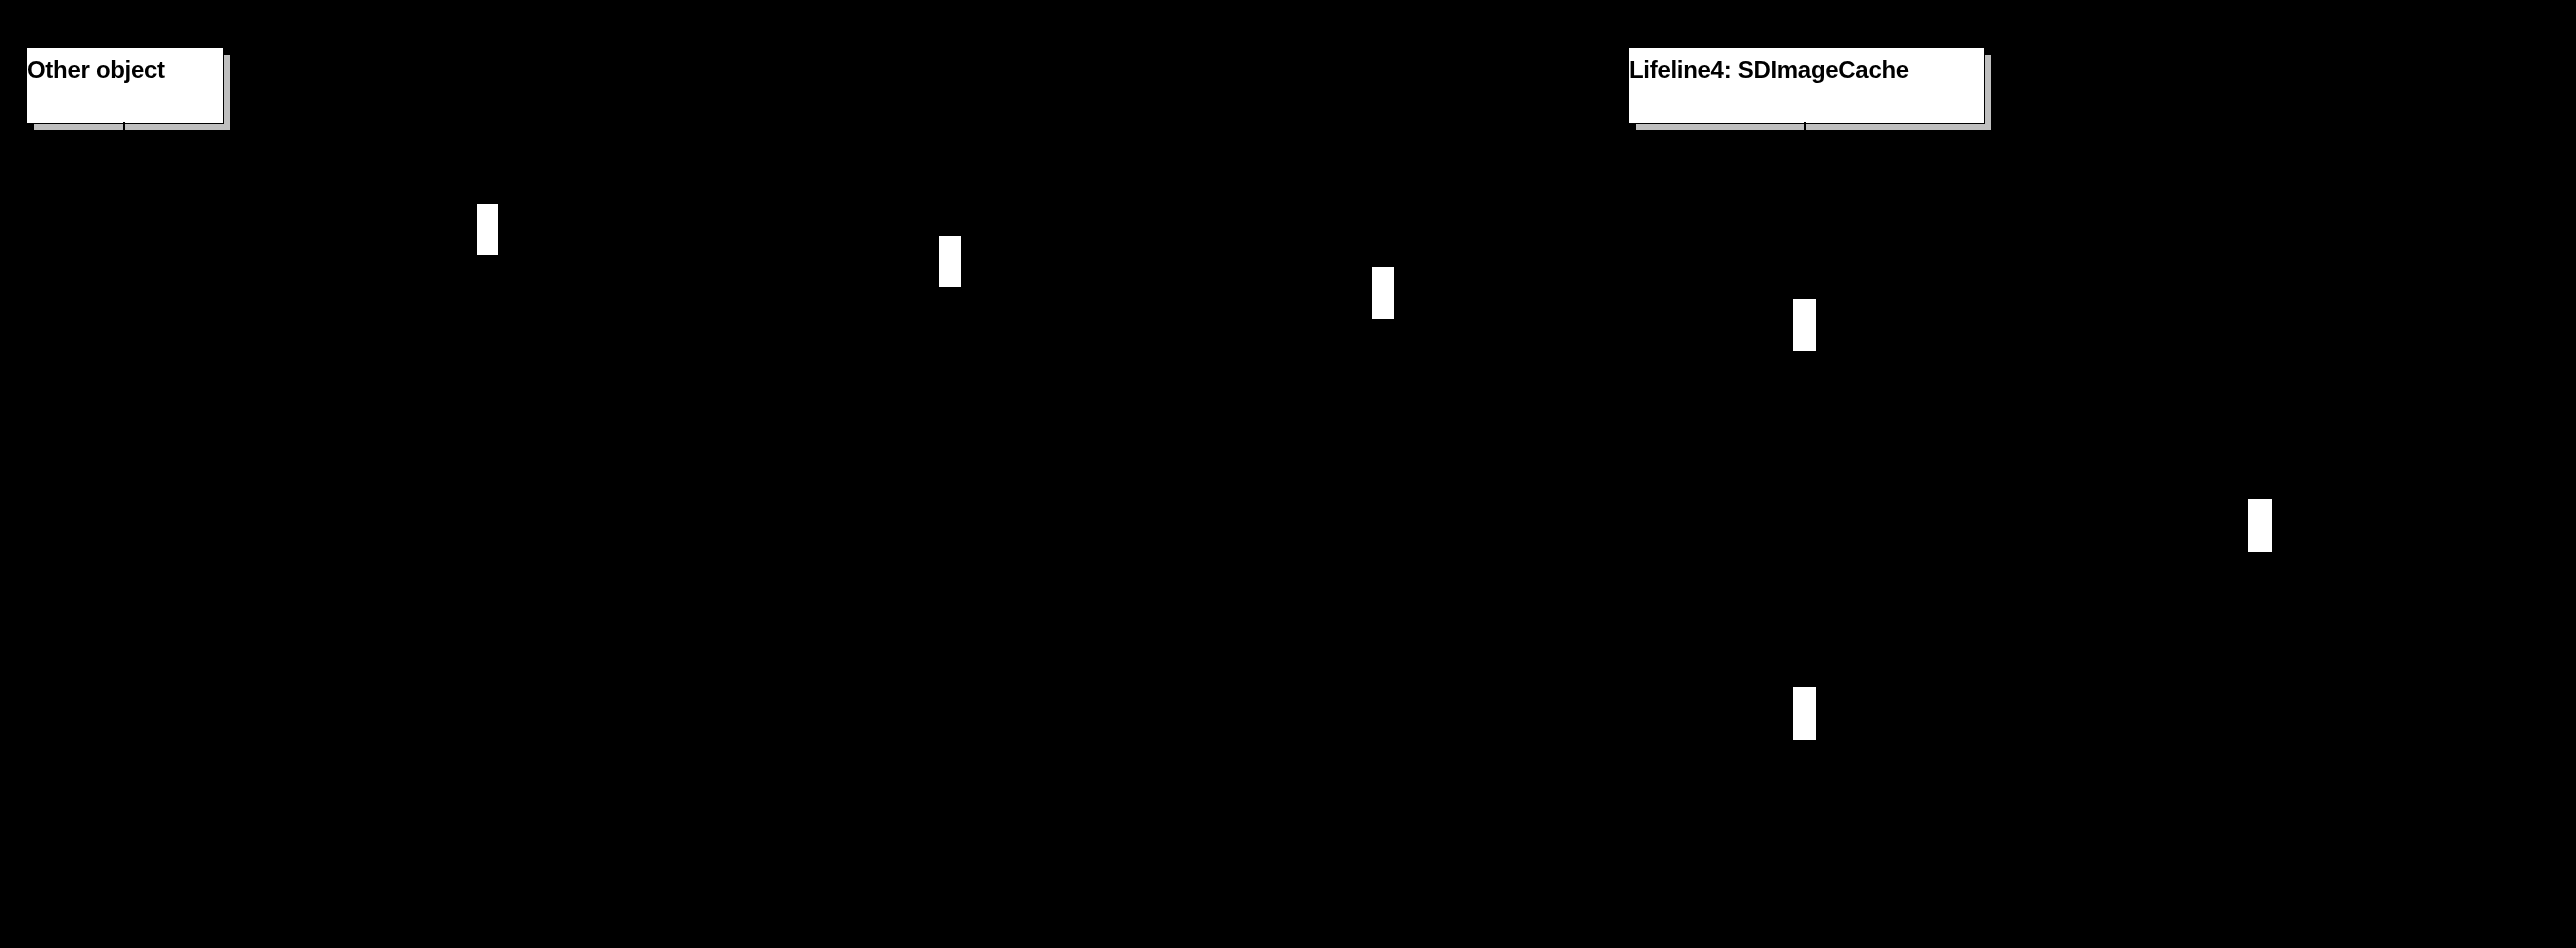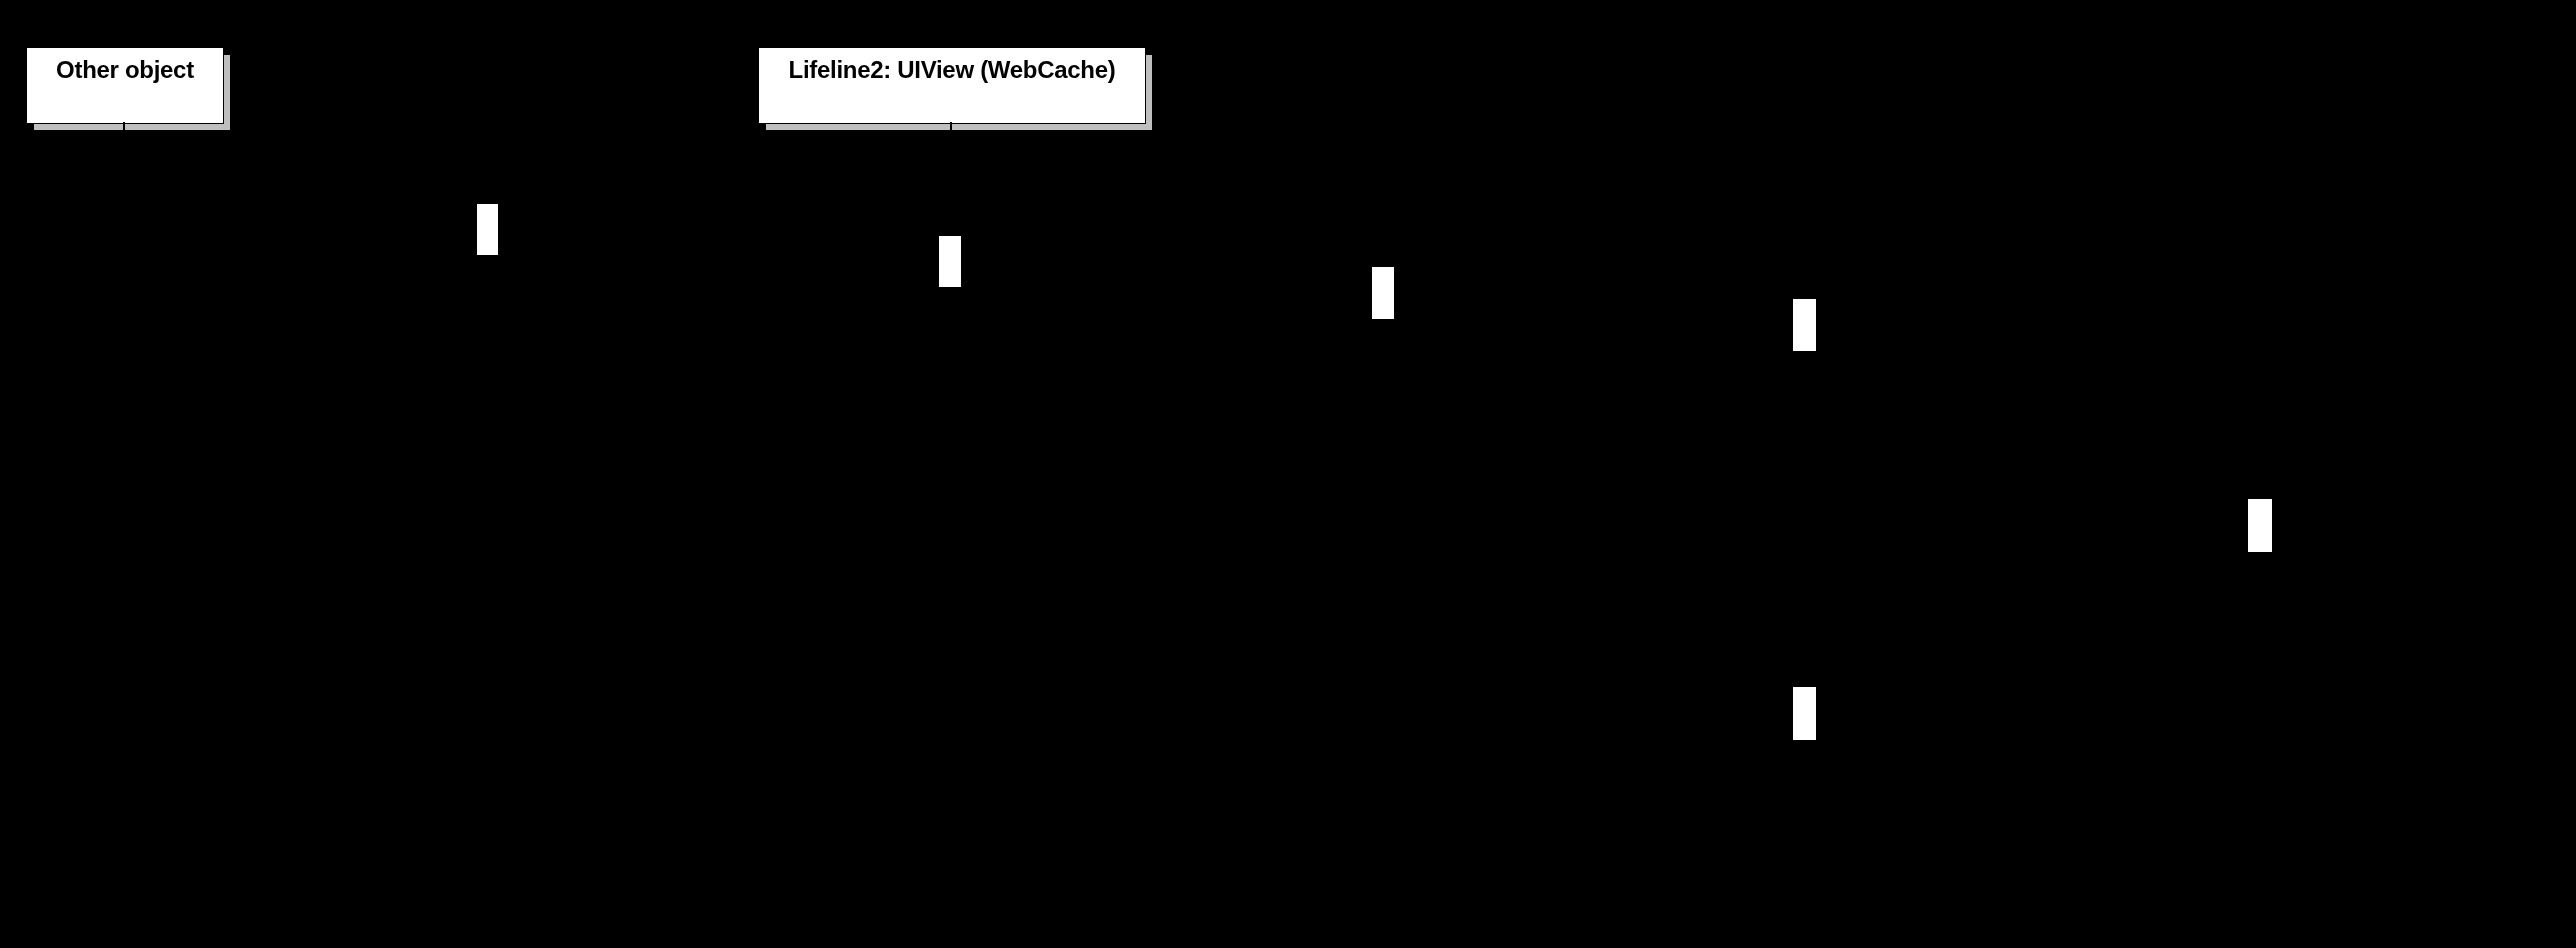--- a/index.html
+++ b/index.html
@@ -34,21 +34,21 @@
   .lifeline-head .head-box {
     position: absolute;
     left: 0;
     top: 0;
     width: 100%;
     height: 100%;
     background: #ffffff;
     border: 1px solid #000000;
     display: flex;
     align-items: flex-start;
-    justify-content: center;
+    justify-content: flex-start;
   }
   .lifeline-head .head-label {
     display: block;
     font-size: 24px;
     font-weight: bold;
     color: #000000;
     line-height: 1.1;
     padding-top: 8.7px;
     white-space: nowrap;
     letter-spacing: -0.3px;
@@ -94,30 +94,30 @@
   <div class="lifeline-head" style="left:26px; top:47px; width:196px; height:75px;">
     <div class="head-shadow"></div>
     <div class="head-box">
       <span class="head-label">Other object</span>
     </div>
   </div>
   <div class="lifeline-tick" style="left:123px; top:122px;"></div>
 
   <div class="lifeline-tick" style="left:488px; top:122px;"></div>
 
-  <div class="lifeline-head" style="left:758px; top:47px; width:386px; height:75px;">
-    <div class="head-shadow"></div>
-    <div class="head-box">
-      <span class="head-label">Lifeline2: UIView (WebCache)</span>
-    </div>
-  </div>
   <div class="lifeline-tick" style="left:950px; top:122px;"></div>
 
   <div class="lifeline-tick" style="left:1382px; top:122px;"></div>
 
+  <div class="lifeline-head" style="left:1628px; top:47px; width:355px; height:75px;">
+    <div class="head-shadow"></div>
+    <div class="head-box">
+      <span class="head-label">Lifeline4: SDImageCache</span>
+    </div>
+  </div>
   <div class="lifeline-tick" style="left:1804px; top:122px;"></div>
 
   <div class="lifeline-tick" style="left:2260px; top:122px;"></div>
 
   <div class="activation" style="left:477px; top:204px; width:21.4px; height:51px;"></div>
   <div class="activation" style="left:939px; top:236px; width:22.4px; height:51px;"></div>
   <div class="activation" style="left:1372px; top:267px; width:22.4px; height:52px;"></div>
   <div class="activation" style="left:1793px; top:299px; width:23px; height:52px;"></div>
   <div class="activation" style="left:2248px; top:499px; width:24px; height:53px;"></div>
   <div class="activation" style="left:1793px; top:687px; width:23px; height:53px;"></div>

